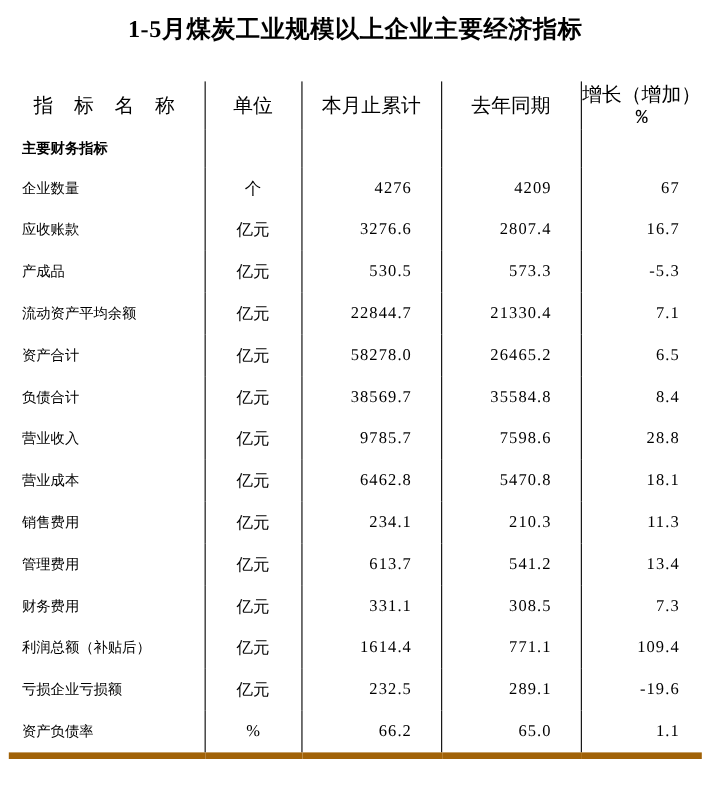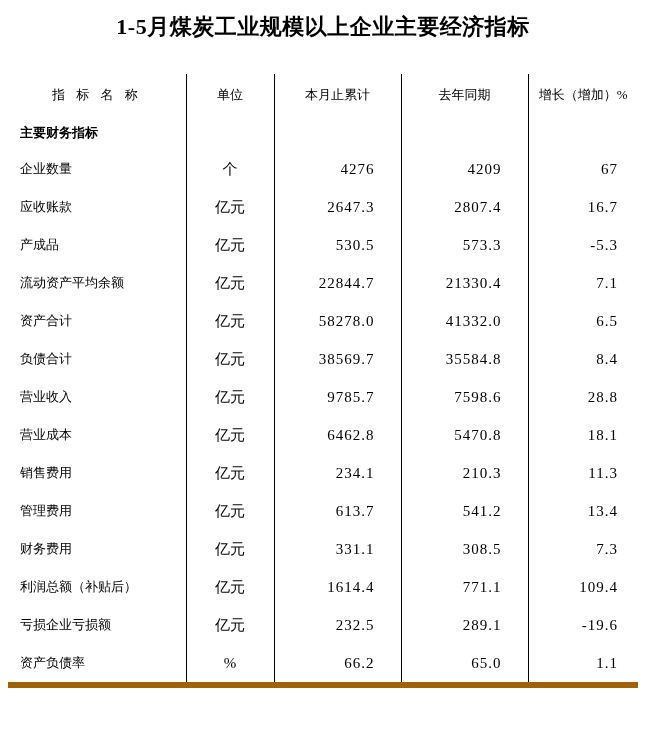--- a/index.html
+++ b/index.html
@@ -53,22 +53,23 @@
     height: 38px;
     vertical-align: middle;
   }
   
   table.data th.sep, table.data td.sep {
     border-left: 1px solid #000;
   }
   thead tr.head-row th {
     font-weight: normal;
     text-align: center;
-    font-size: 13px;
+    font-size: 18px;
     height: 42px;
+    font-family: Liberation Mono, monospace;
   }
   thead tr.head-row th.first {
     letter-spacing: 4px;
   }
   
   .rule-top {
     border-top: 2px solid #000;
   }
   .rule-bottom {
     border-bottom: 1px solid #000;
@@ -137,21 +138,21 @@
           <tr>
             <td class="label">企业数量</td>
             <td class="unit sep">个</td>
             <td class="num sep">4276</td>
             <td class="num sep">4209</td>
             <td class="num last sep">67</td>
           </tr>
           <tr>
             <td class="label">应收账款</td>
             <td class="unit sep">亿元</td>
-            <td class="num sep">2647.3</td>
+            <td class="num sep">3276.6</td>
             <td class="num sep">2807.4</td>
             <td class="num last sep">16.7</td>
           </tr>
           <tr>
             <td class="label">产成品</td>
             <td class="unit sep">亿元</td>
             <td class="num sep">530.5</td>
             <td class="num sep">573.3</td>
             <td class="num last sep">-5.3</td>
           </tr>
@@ -159,21 +160,21 @@
             <td class="label">流动资产平均余额</td>
             <td class="unit sep">亿元</td>
             <td class="num sep">22844.7</td>
             <td class="num sep">21330.4</td>
             <td class="num last sep">7.1</td>
           </tr>
           <tr>
             <td class="label">资产合计</td>
             <td class="unit sep">亿元</td>
             <td class="num sep">58278.0</td>
-            <td class="num sep">41332.0</td>
+            <td class="num sep">26465.2</td>
             <td class="num last sep">6.5</td>
           </tr>
           <tr>
             <td class="label">负债合计</td>
             <td class="unit sep">亿元</td>
             <td class="num sep">38569.7</td>
             <td class="num sep">35584.8</td>
             <td class="num last sep">8.4</td>
           </tr>
           <tr>

